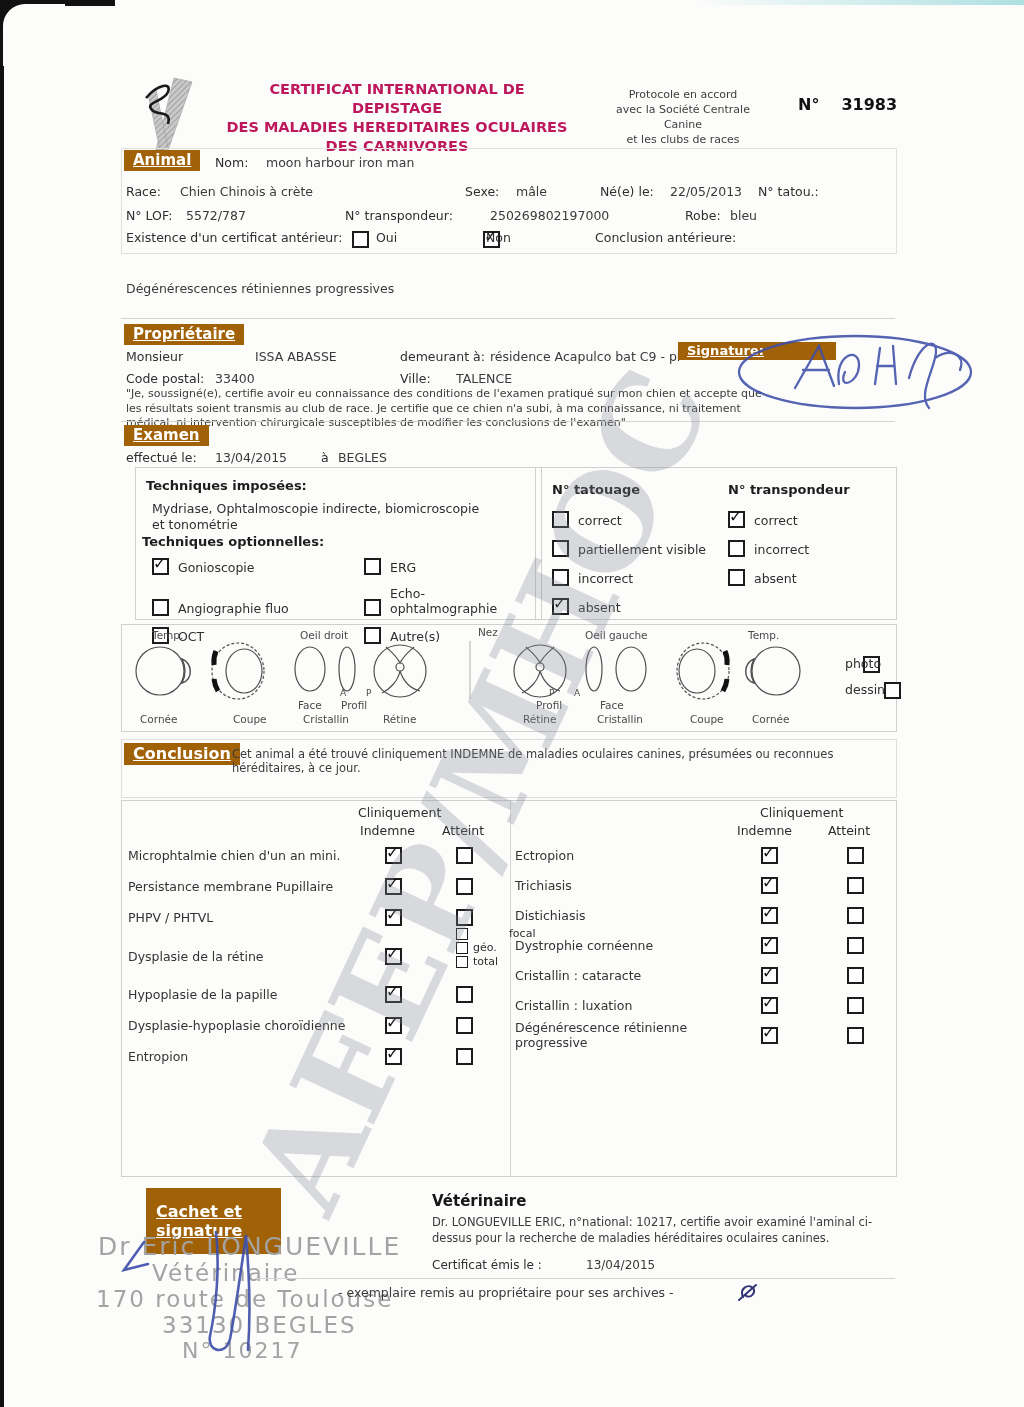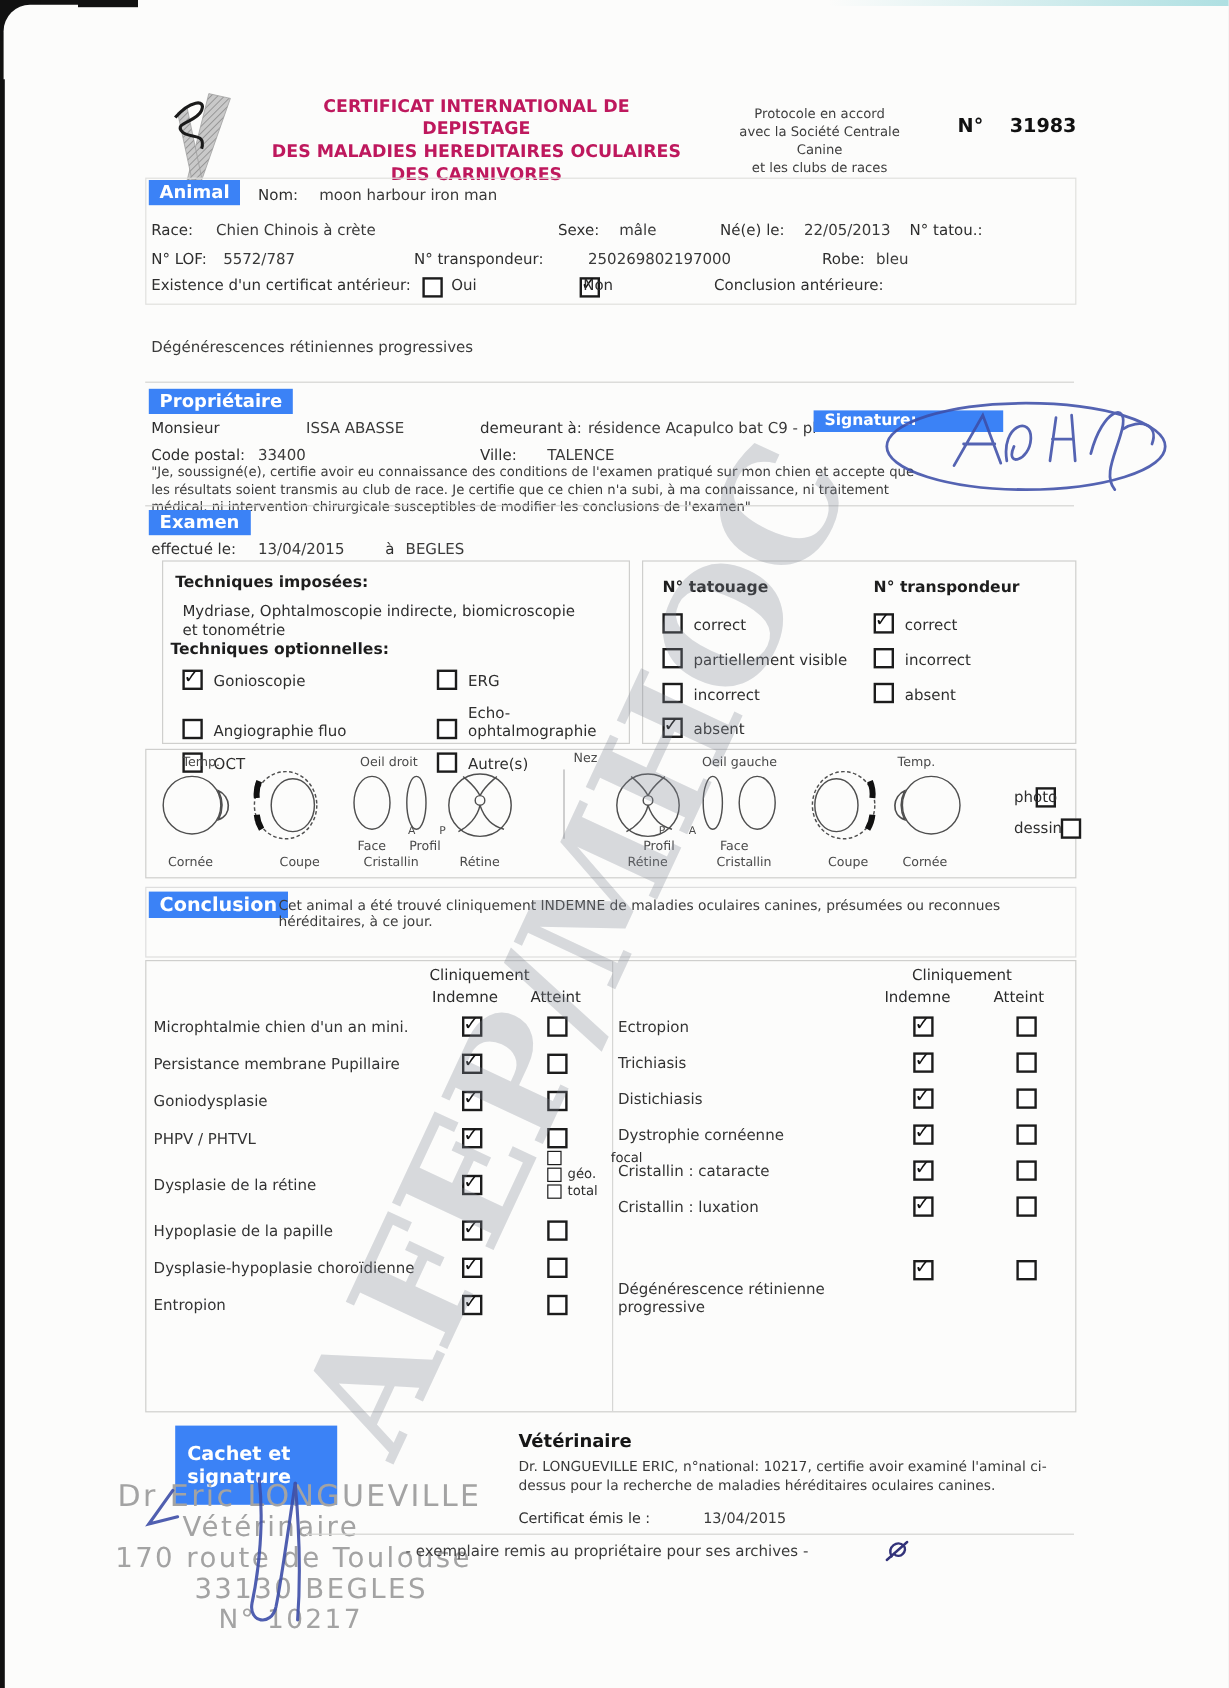--- a/index.html
+++ b/index.html
@@ -1,20 +1,20 @@
 <!DOCTYPE html>
 <html><head>
 <meta charset="utf-8">
 <style>
   html,body{margin:0;padding:0;background:#e8e8e8;}
   .page{position:relative;width:1024px;height:1407px;background:#fcfcfb;overflow:hidden;
         font-family:"DejaVu Sans","Liberation Sans",sans-serif;color:#2e2e2e;font-size:12.5px;}
   .abs{position:absolute;}
   .b{font-weight:bold;color:#1d1d1d;}
-  .seclabel{background:#3b82f6;color:#fff;font-weight:bold;font-size:15px;padding:1px 9px 2px 9px;display:inline-block;}
+  .seclabel{background:#a16207;color:#fff;font-weight:bold;font-size:15px;padding:1px 9px 2px 9px;display:inline-block;text-decoration:underline;}
   .seclabel.small{font-size:16px;padding:14px 10px;margin-left:22px;}
   .lightbox{border:1px solid #cfcfcd;}
   .val{color:#3a3a3a;}
   .cb{display:inline-block;width:13px;height:13px;border:2px solid #1c1c1c;background:#fff;position:relative;flex:none;}
   .cb.checked::after{content:"\2713";position:absolute;left:-1px;top:-6px;font-size:16px;font-weight:bold;color:#101010;}
   .cb.mini{width:10px;height:10px;border-width:1.6px;}
   .opt{display:flex;align-items:flex-end;gap:9px;}
   .optlist .opt{margin-bottom:12px;}
   .trow{display:flex;align-items:center;}
   .tlabel{color:#333;}
@@ -136,21 +136,21 @@
 
   
   <div class="abs hline" style="left:121px;top:421px;width:774px;"></div>
   <span class="abs seclabel" style="left:124px;top:425px;">Examen</span>
   <span class="abs" style="left:126px;top:450px;">effectué le:</span>
   <span class="abs val" style="left:215px;top:450px;">13/04/2015</span>
   <span class="abs" style="left:321px;top:450px;">à</span>
   <span class="abs val" style="left:338px;top:450px;">BEGLES</span>
 
   
-  <div class="abs lightbox" style="left:135px;top:467px;width:388px;height:151px;">
+  <div class="abs lightbox" style="left:135px;top:467px;width:388px;height:151px;padding-left:17px;">
     <div class="b" style="position:absolute;left:10px;top:10px;font-size:13px;">Techniques imposées:</div>
     <div style="position:absolute;left:16px;top:33px;width:330px;line-height:1.3;">Mydriase, Ophtalmoscopie indirecte, biomicroscopie et tonométrie</div>
     <div class="b" style="position:absolute;left:6px;top:66px;font-size:13px;">Techniques optionnelles:</div>
     <div id="opt-grid" style="position:absolute;left:16px;top:90px;width:360px;display:grid;grid-template-columns:212px 148px;row-gap:11px;">
         <label class="opt">
           <span class="cb checked"></span>
           <span>Gonioscopie</span>
         </label>
         <label class="opt">
           <span class="cb"></span>
@@ -301,25 +301,20 @@
   <span class="abs hdr" style="left:828px;top:823px;">Atteint</span>
 
   <div id="left-rows" class="abs" style="left:128px;top:840px;width:352px;">
       <div class="trow" style="min-height: 31px; position: relative;">
         <span class="tlabel" style="width: 230px;">Microphtalmie chien d'un an mini.</span>
         <span class="cb checked" style="position: absolute; left: 257px;"></span>
         <span class="cb" style="position: absolute; left: 328px;"></span>
       </div>
       <div class="trow" style="min-height: 31px; position: relative;">
         <span class="tlabel" style="width: 230px;">Persistance membrane Pupillaire</span>
-        <span class="cb checked" style="position: absolute; left: 257px;"></span>
-        <span class="cb" style="position: absolute; left: 328px;"></span>
-      </div>
-      <div class="trow" style="min-height: 31px; position: relative;">
-        <span class="tlabel" style="width: 230px;">Goniodysplasie</span>
         <span class="cb checked" style="position: absolute; left: 257px;"></span>
         <span class="cb" style="position: absolute; left: 328px;"></span>
       </div>
       <div class="trow" style="min-height: 31px; position: relative;">
         <span class="tlabel" style="width: 230px;">PHPV / PHTVL</span>
         <span class="cb checked" style="position: absolute; left: 257px;"></span>
         <span class="cb" style="position: absolute; left: 328px;"></span>
       </div>
       <div class="trow" style="min-height: 46px; position: relative;">
         <span class="tlabel" style="width: 230px;">Dysplasie de la rétine</span>
@@ -380,21 +375,21 @@
         <span class="tlabel" style="width: 210px;">Cristallin : cataracte</span>
         <span class="cb checked" style="position: absolute; left: 246px;"></span>
         <span class="cb" style="position: absolute; left: 332px;"></span>
       </div>
       <div class="trow" style="min-height: 30px; position: relative;">
         <span class="tlabel" style="width: 210px;">Cristallin : luxation</span>
         <span class="cb checked" style="position: absolute; left: 246px;"></span>
         <span class="cb" style="position: absolute; left: 332px;"></span>
       </div>
       <div class="trow" style="min-height: 30px; position: relative;">
-        <span class="tlabel" style="width: 210px; margin-top: 46px;">Dégénérescence rétinienne progressive</span>
+        <span class="tlabel" style="width: 210px;">Dégénérescence rétinienne progressive</span>
         <span class="cb checked" style="position: absolute; left: 246px;"></span>
         <span class="cb" style="position: absolute; left: 332px;"></span>
       </div>
     </div>
 
   
   <span class="abs seclabel small" style="left:124px;top:1188px;width:115px;">Cachet et signature</span>
 
   <div class="abs stamp" style="left:98px;top:1232px;font-size:25px;">Dr Eric LONGUEVILLE</div>
   <div class="abs stamp" style="left:152px;top:1260px;font-size:23px;">Vétérinaire</div>

